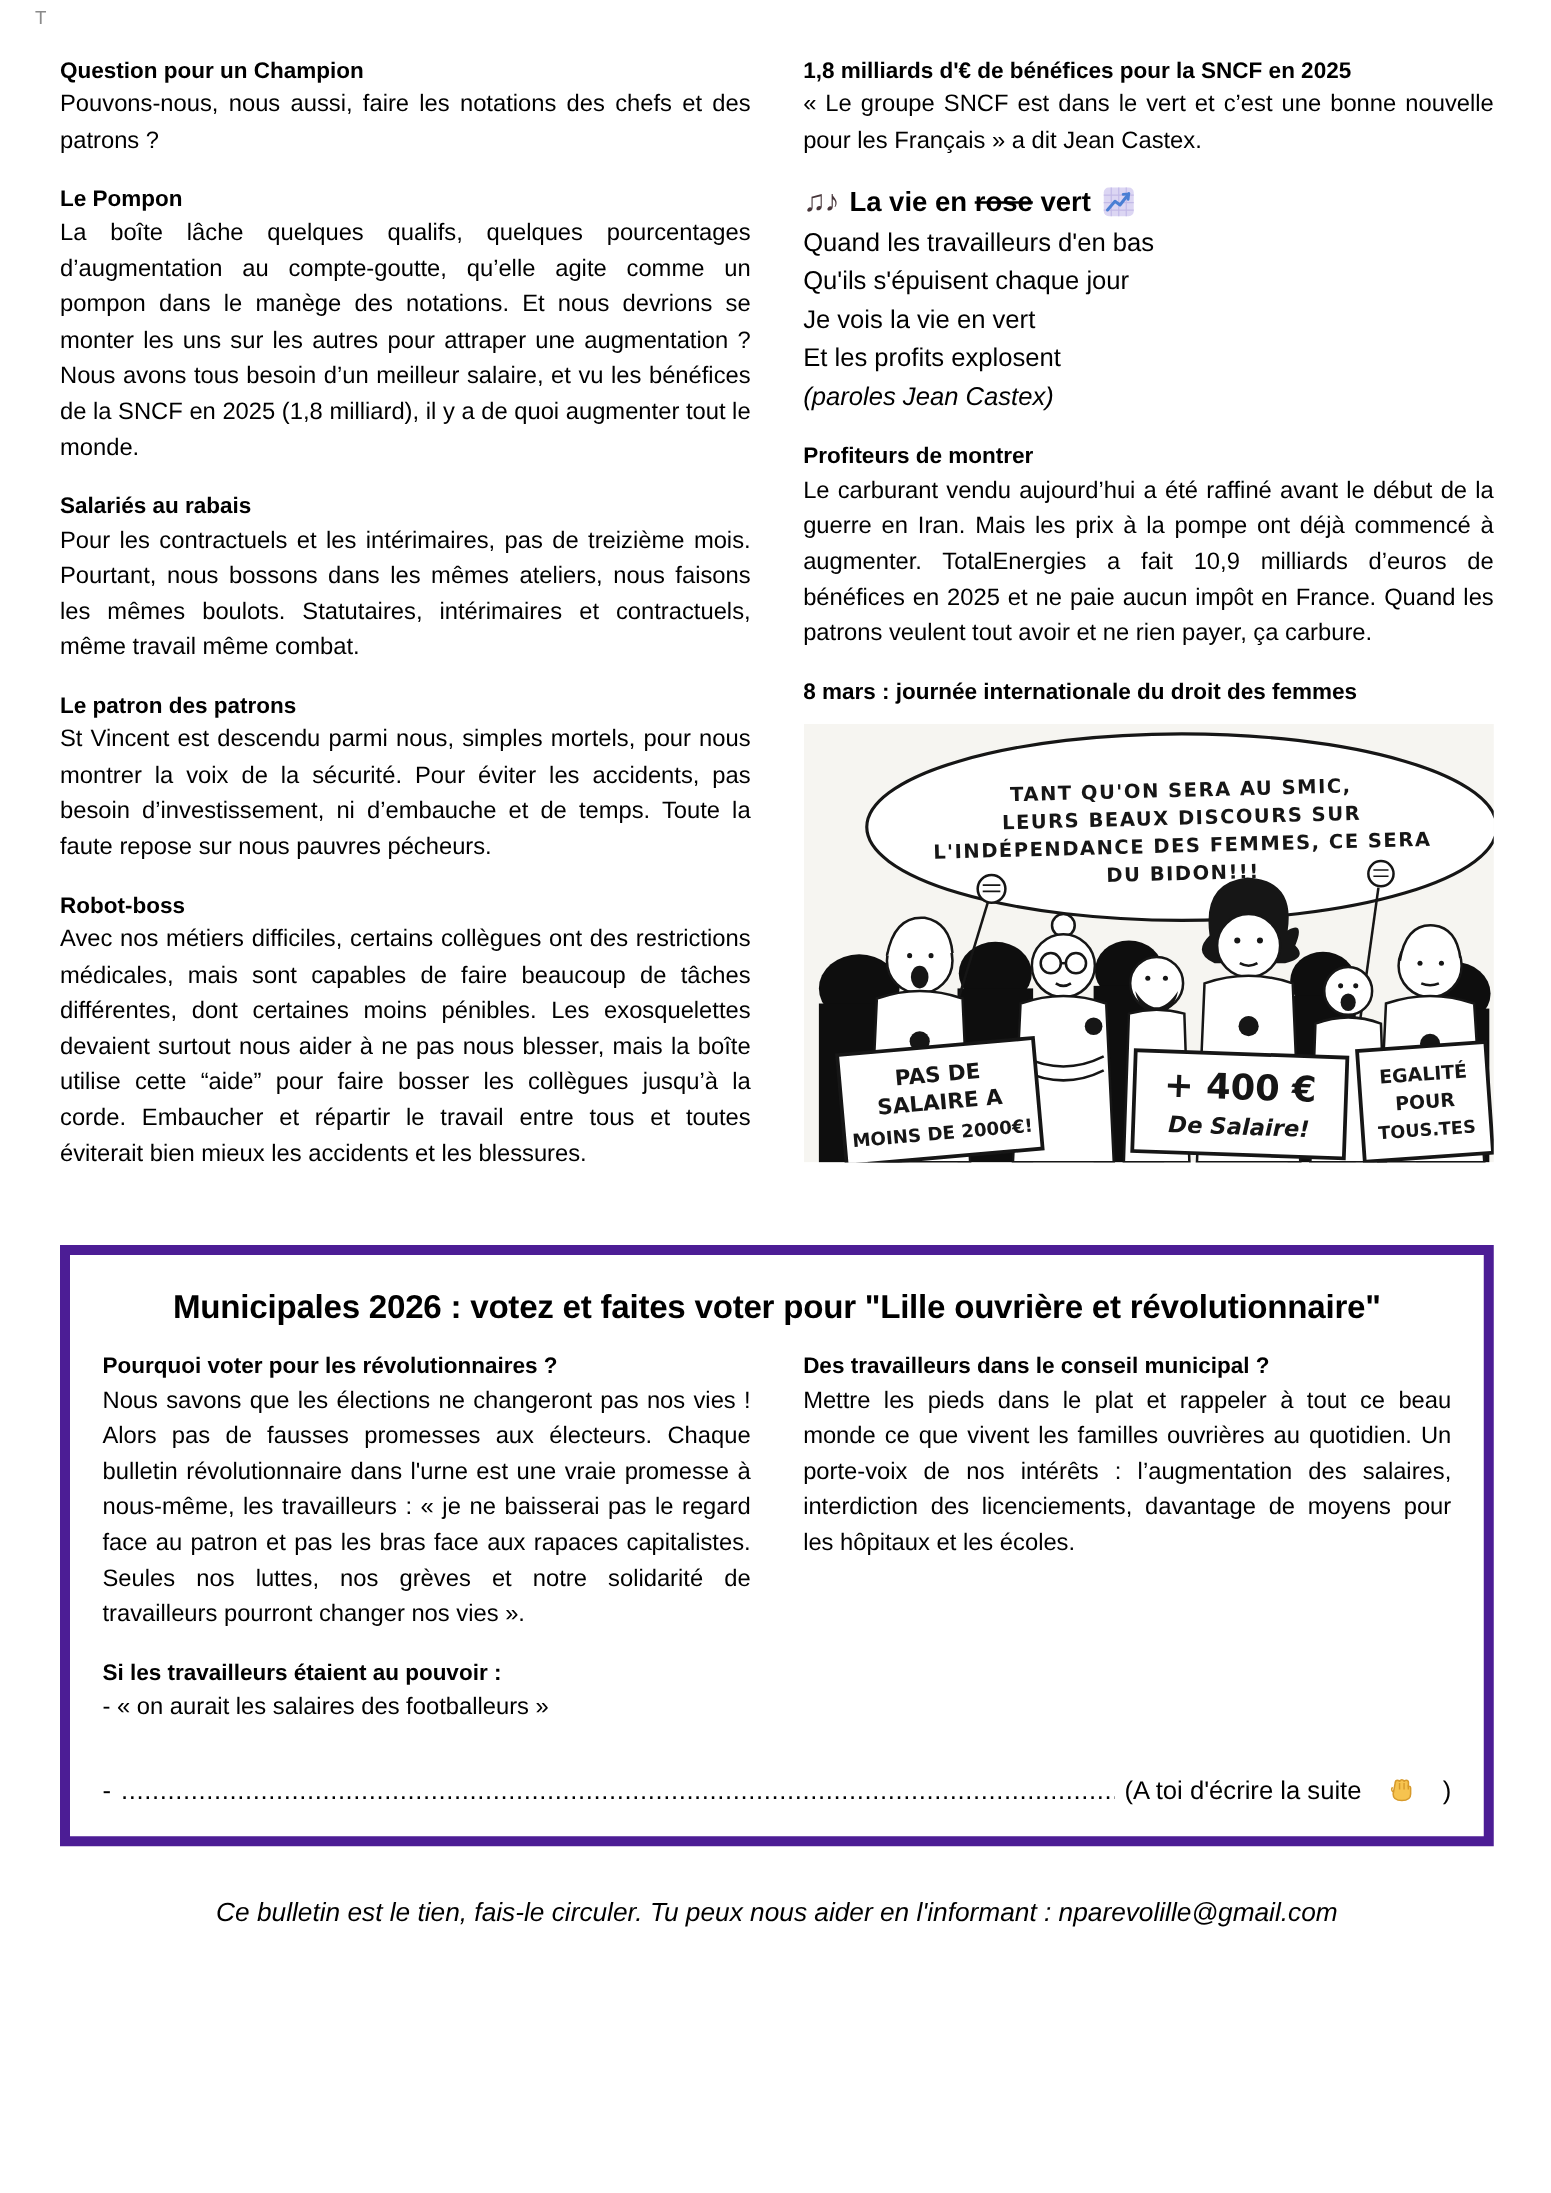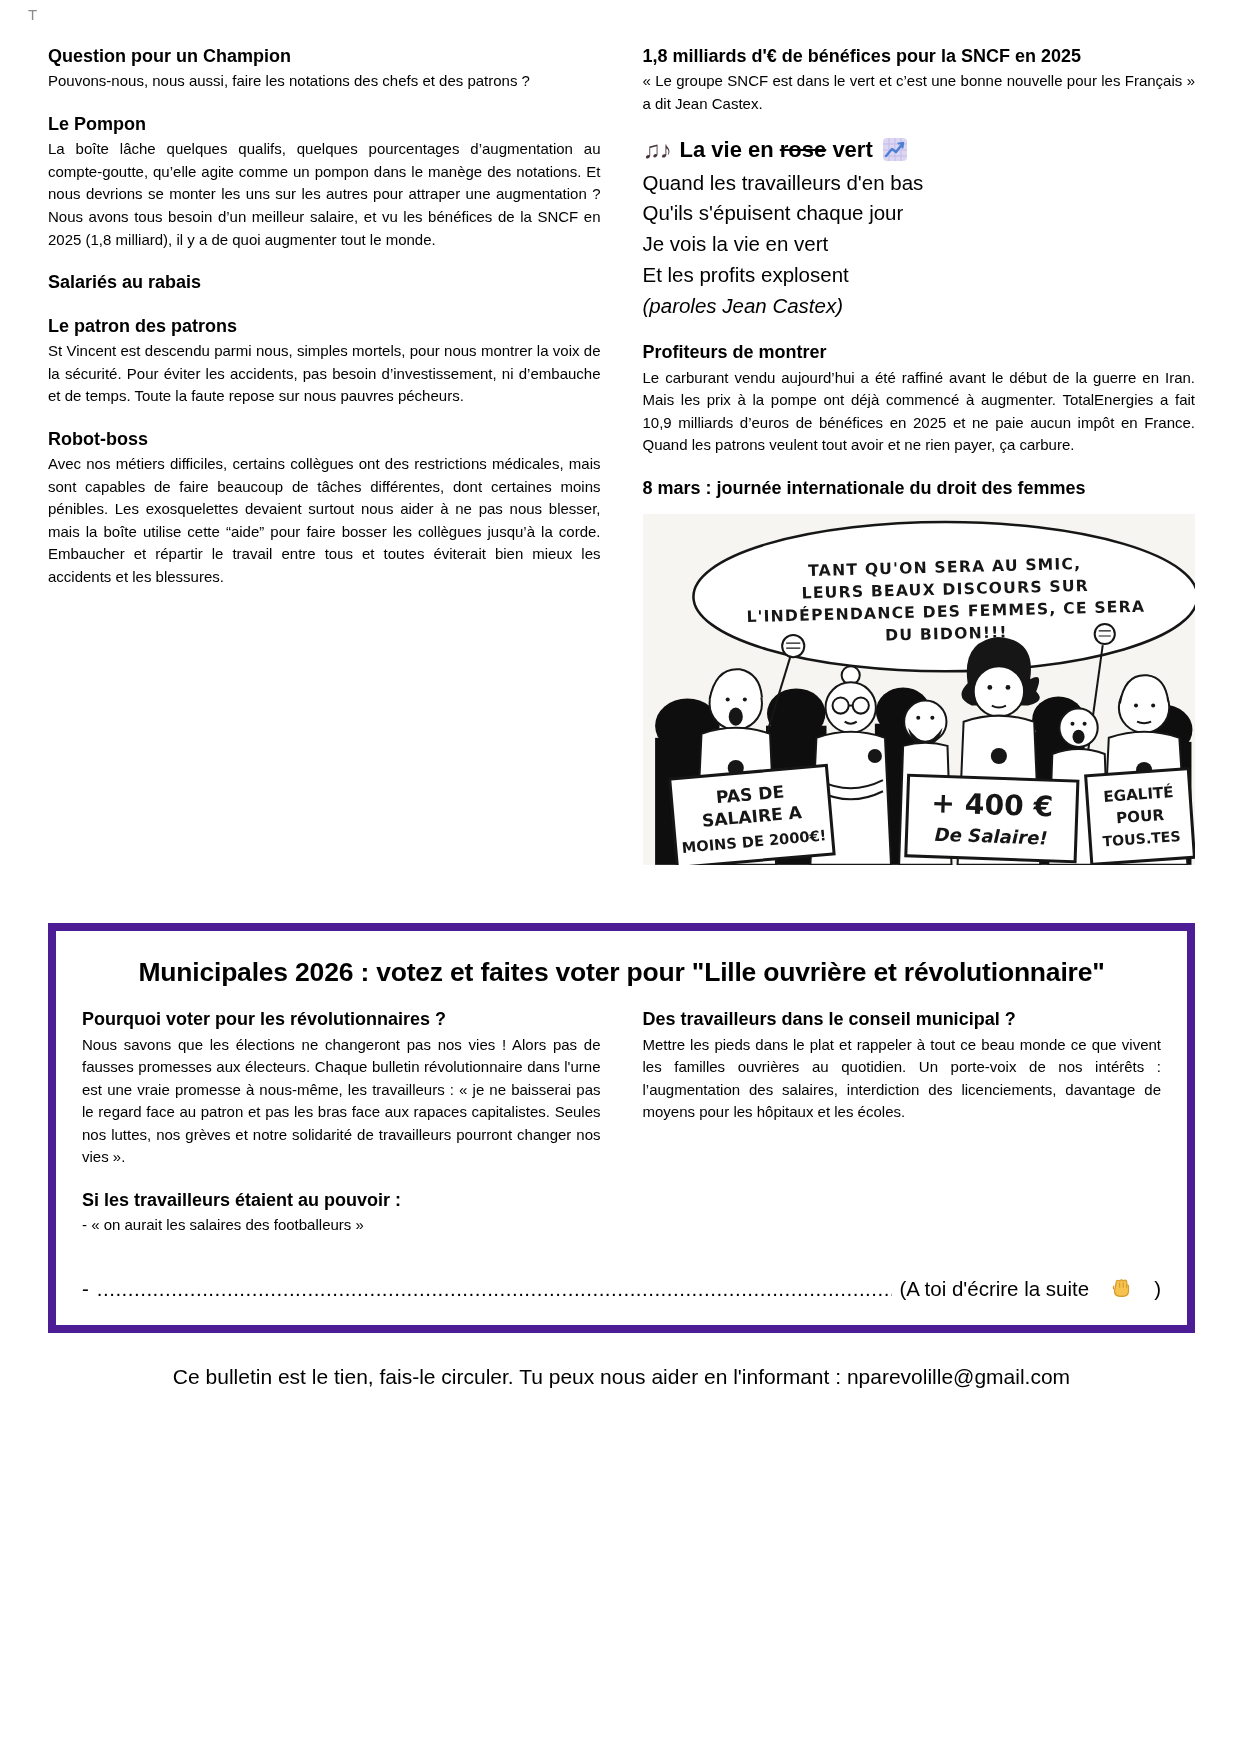--- a/index.html
+++ b/index.html
@@ -12,56 +12,57 @@
     font-family:"Liberation Sans", sans-serif;
     box-sizing:border-box;
     padding:45px 46px 0 48px;
     overflow:hidden;
   }
   .corner { position:absolute; top:6px; left:28px; font-size:15px; color:#8a8a8a; }
   .cols { display:flex; gap:42px; }
   .col { flex:1; min-width:0; }
   h3 { font-size:18px; font-weight:700; margin:20px 0 2px; line-height:1.3; }
   .col > :first-child { margin-top:0; }
-  p.body { font-size:15px; line-height:1.505; margin:0; }
+  p.body { font-size:19px; line-height:1.505; margin:0; }
   .just { text-align:justify; }
   .poem p { margin:0; font-size:20.5px; line-height:1.5; }
   .credit { font-style:italic; }
   .song-title { display:flex; align-items:center; gap:9px; font-size:22px; font-weight:700; margin:20px 0 4px; white-space:pre; }
   .music { color:#463539; font-size:24px; font-weight:400; letter-spacing:-1px; }
   .strike { text-decoration:line-through; text-decoration-thickness:2px; }
   .chart-ico, .fist-ico { display:inline-block; vertical-align:middle; }
   .cartoon { margin-top:14px; }
   .cartoon svg { display:block; width:100%; height:auto; }
   .box { border:8px solid #4c1d95; margin-top:58px; padding:12px 26px 24px; }
   .box-title { font-size:26.5px; font-weight:700; text-align:center; margin:14px 0 20px; letter-spacing:-0.2px; }
   .write-line { display:flex; align-items:baseline; gap:8px; font-size:20.5px; margin-top:40px; }
   .write-line .dots { flex:1; overflow:hidden; white-space:nowrap; letter-spacing:0.5px; }
   .write-line .note { white-space:nowrap; display:inline-flex; align-items:center; gap:22px; }
-  .footer { font-size:21px; text-align:center; margin-top:32px; }
+  .footer { font-style:italic; font-size:21px; text-align:center; margin-top:42px; }
   .bubble-text { font-family:"DejaVu Sans", sans-serif; font-weight:600; letter-spacing:1.2px; fill:#161616; }
   .sign-text { font-family:"DejaVu Sans", sans-serif; font-weight:700; fill:#161616; }
 </style>
 </head>
 <body>
 
 <div class="page">
 
   <div class="corner">T</div>
 
   <div class="cols">
 
     <div class="col">
       <h3>Question pour un Champion</h3>
       <p class="body just">Pouvons-nous, nous aussi, faire les notations des chefs et des patrons ?</p>
 
       <h3>Le Pompon</h3>
       <p class="body just">La boîte lâche quelques qualifs, quelques pourcentages d’augmentation au compte-goutte, qu’elle agite comme un pompon dans le manège des notations. Et nous devrions se monter les uns sur les autres pour attraper une augmentation ? Nous avons tous besoin d’un meilleur salaire, et vu les bénéfices de la SNCF en 2025 (1,8 milliard), il y a de quoi augmenter tout le monde.</p>
 
       <h3>Salariés au rabais</h3>
+      <p class="body just">Pour les contractuels et les intérimaires, pas de treizième mois. Pourtant, nous bossons dans les mêmes ateliers, nous faisons les mêmes boulots. Statutaires, intérimaires et contractuels, même travail même combat.</p>
 
       <h3>Le patron des patrons</h3>
       <p class="body just">St Vincent est descendu parmi nous, simples mortels, pour nous montrer la voix de la sécurité. Pour éviter les accidents, pas besoin d’investissement, ni d’embauche et de temps. Toute la faute repose sur nous pauvres pécheurs.</p>
 
       <h3>Robot-boss</h3>
       <p class="body just">Avec nos métiers difficiles, certains collègues ont des restrictions médicales, mais sont capables de faire beaucoup de tâches différentes, dont certaines moins pénibles. Les exosquelettes devaient surtout nous aider à ne pas nous blesser, mais la boîte utilise cette “aide” pour faire bosser les collègues jusqu’à la corde. Embaucher et répartir le travail entre tous et toutes éviterait bien mieux les accidents et les blessures.</p>
     </div>
 
     <div class="col">
       <h3>1,8 milliards d'€ de bénéfices pour la SNCF en 2025</h3>

